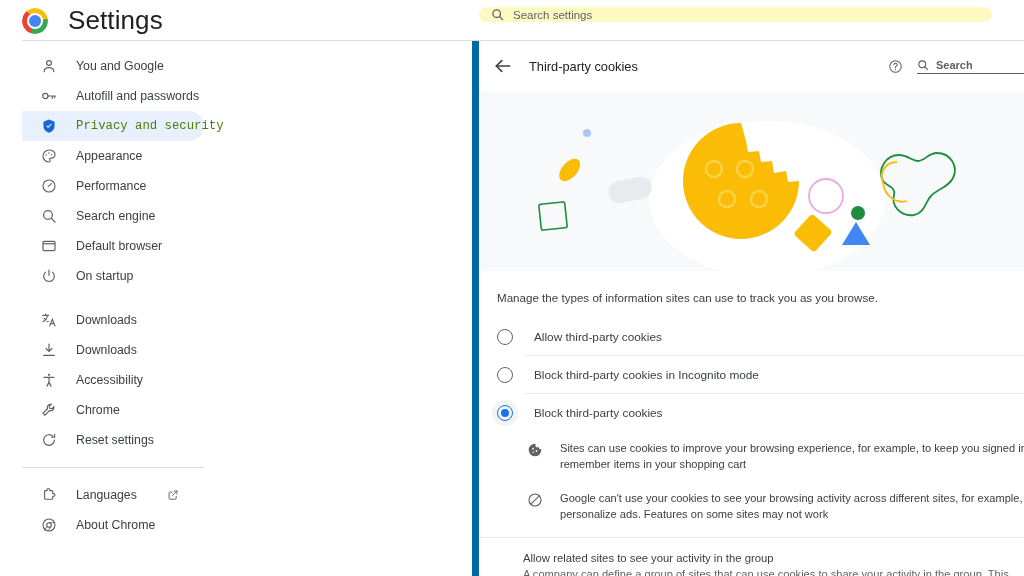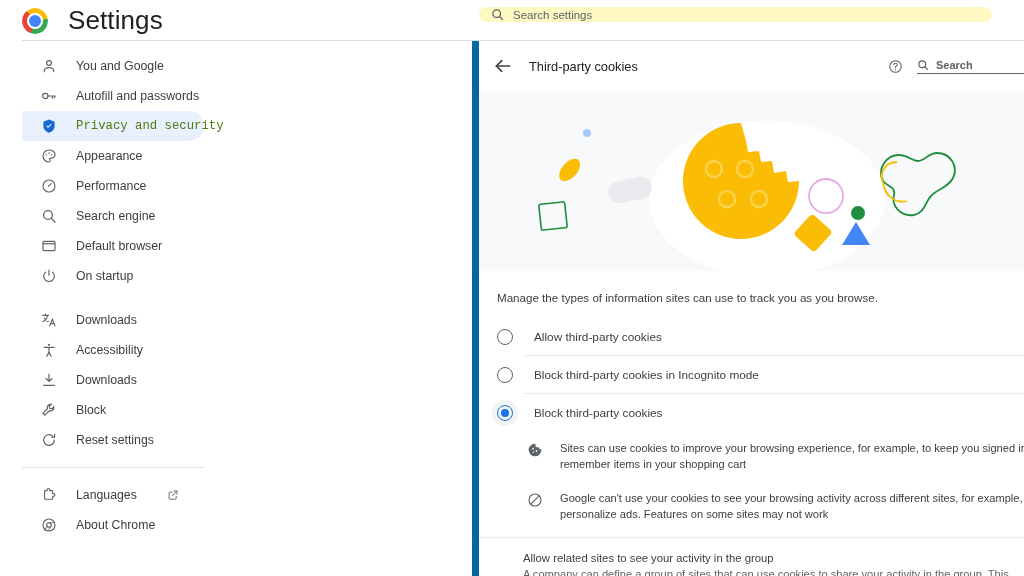--- a/index.html
+++ b/index.html
@@ -302,44 +302,44 @@
           <path d="M2.5 5h9M7 3v2M9.5 5c0 4-3 8-6.5 9.5M5 9.5c1 2.4 3.4 4.3 5.8 5"></path>
           <path d="M13 21l4-10 4 10M14.6 17.5h4.8"></path>
           </svg>
       </span>
       <span class="ni-label">Downloads</span>
     </div>
 
     <div class="nav-item">
       <span class="ni-icon">
         <svg viewBox="0 0 24 24" fill="none" stroke="currentColor" stroke-width="1.8" stroke-linecap="round">
+          <path d="M12 3v11M7.6 9.8 12 14.2l4.4-4.4"></path>
+            <path d="M4 20h16"></path>
+          </svg>
+      </span>
+      <span class="ni-label">Downloads</span>
+    </div>
+
+    <div class="nav-item">
+      <span class="ni-icon">
+        <svg viewBox="0 0 24 24" fill="none" stroke="currentColor" stroke-width="1.8" stroke-linecap="round">
           <circle cx="12" cy="4.3" r="1.6" fill="currentColor" stroke="none"></circle>
           <path d="M4.5 8.2h15M12 8.2v7M12 15.2l-3 6M12 15.2l3 6"></path>
           </svg>
       </span>
       <span class="ni-label">Accessibility</span>
     </div>
 
     <div class="nav-item">
       <span class="ni-icon">
         <svg viewBox="0 0 24 24" fill="none" stroke="currentColor" stroke-width="1.8" stroke-linecap="round">
-          <path d="M12 3v11M7.6 9.8 12 14.2l4.4-4.4"></path>
-            <path d="M4 20h16"></path>
-          </svg>
-      </span>
-      <span class="ni-label">Downloads</span>
-    </div>
-
-    <div class="nav-item">
-      <span class="ni-icon">
-        <svg viewBox="0 0 24 24" fill="none" stroke="currentColor" stroke-width="1.8" stroke-linecap="round">
           <path d="M15.5 3.5a5 5 0 0 0-5.8 6.6L3 16.8l2.9 2.9 6.7-6.7a5 5 0 0 0 6.6-5.8L16.6 10 13 9.4 12.4 5.8z"></path>
           </svg>
       </span>
-      <span class="ni-label">Block</span>
+      <span class="ni-label">Chrome</span>
     </div>
 
     <div class="nav-item">
       <span class="ni-icon">
         <svg viewBox="0 0 24 24" fill="none" stroke="currentColor" stroke-width="1.8" stroke-linecap="round">
           <path d="M20 12a8 8 0 1 1-2.6-5.9"></path>
             <path d="M20.4 3.6v4.2h-4.2"></path>
           </svg>
       </span>
       <span class="ni-label">Reset settings</span>

